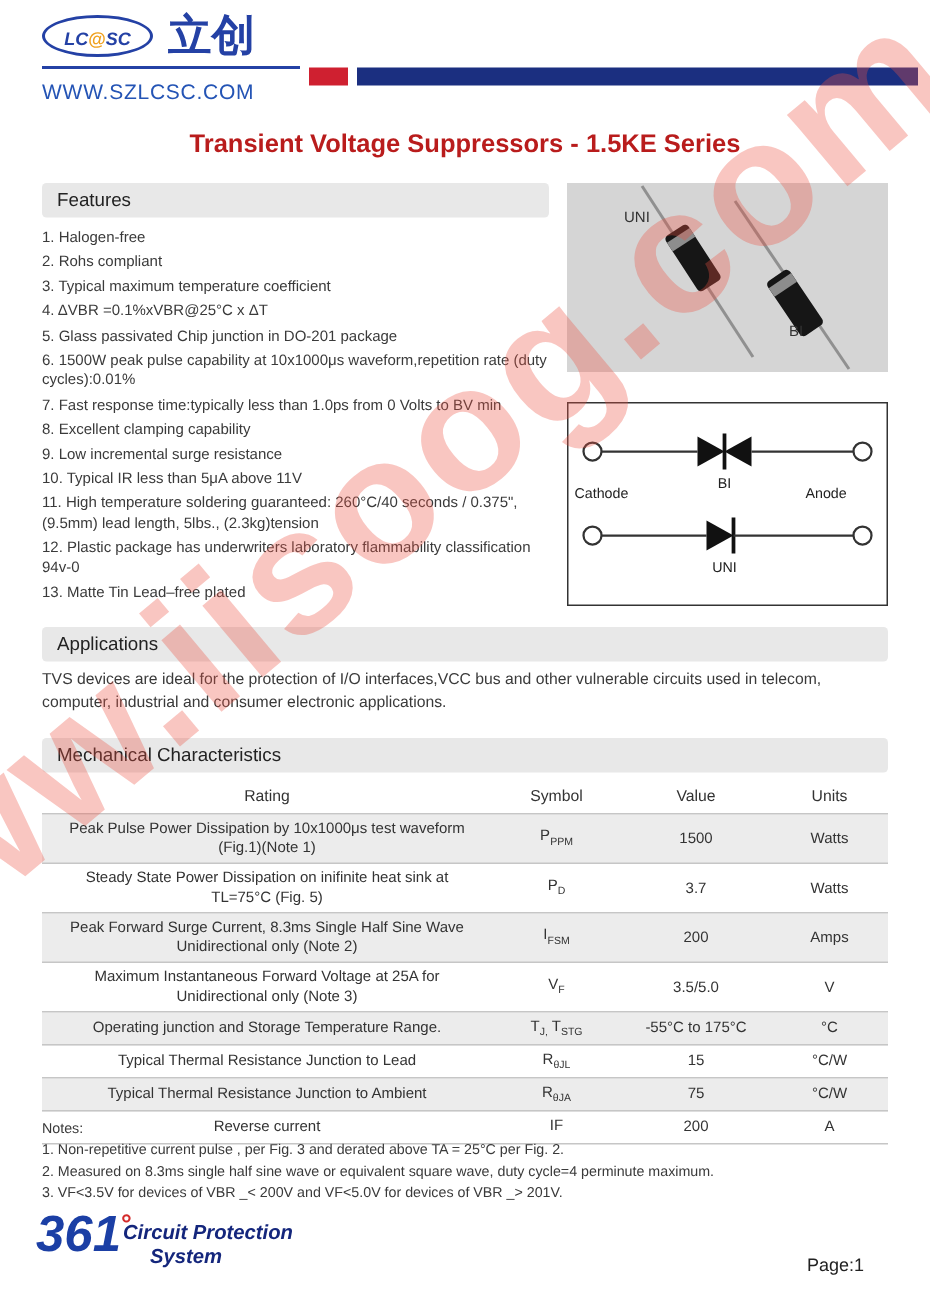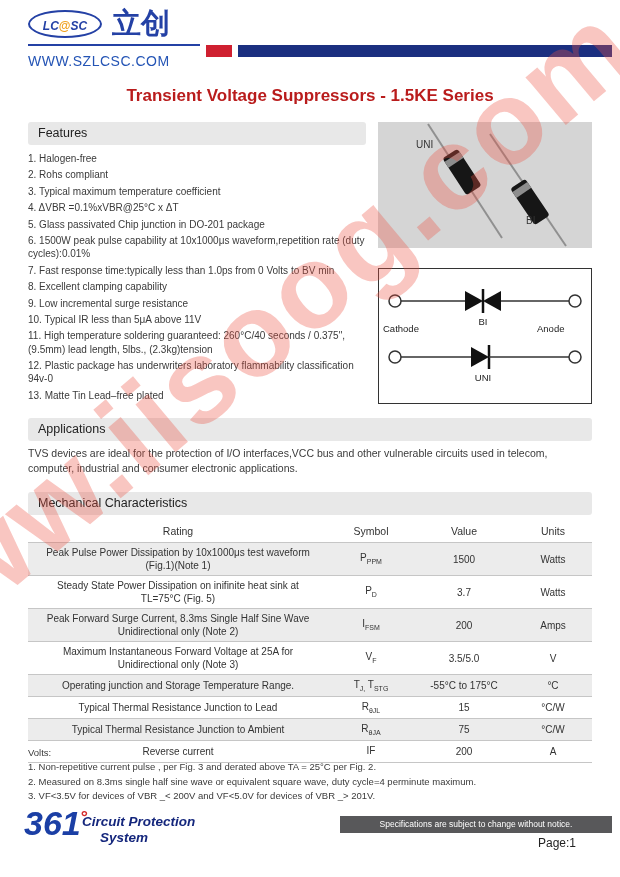--- a/index.html
+++ b/index.html
@@ -222,29 +222,28 @@
       <tr>
         <td>Reverse current</td>
         <td class="sym"><span>IF</span><sub></sub><span></span><sub></sub></td>
         <td>200</td>
         <td>A</td>
       </tr>
     </tbody>
   </table>
 
   <div class="notes-block">
-    <div>Volts:</div>
+    <div>Notes:</div>
     <div>1. Non-repetitive current pulse , per Fig. 3 and derated above TA = 25°C per Fig. 2.</div>
     <div>2. Measured on 8.3ms single half sine wave or equivalent square wave, duty cycle=4 perminute maximum.</div>
     <div>3. VF&lt;3.5V for devices of VBR _&lt; 200V and VF&lt;5.0V for devices of VBR _&gt; 201V.</div>
   </div>
 
   <div class="footer-logo"><span>361</span><span class="deg">°</span></div>
   <div class="footer-brand">
     <div>Circuit Protection</div>
     <div class="l2">System</div>
   </div>
-  <div class="notice-bar">Specifications are subject to change without notice.</div>
   <div class="page-num">Page:1</div>
 
   <div class="watermark">www.iisoog.com</div>
 
 </div>
 
 </body></html>

